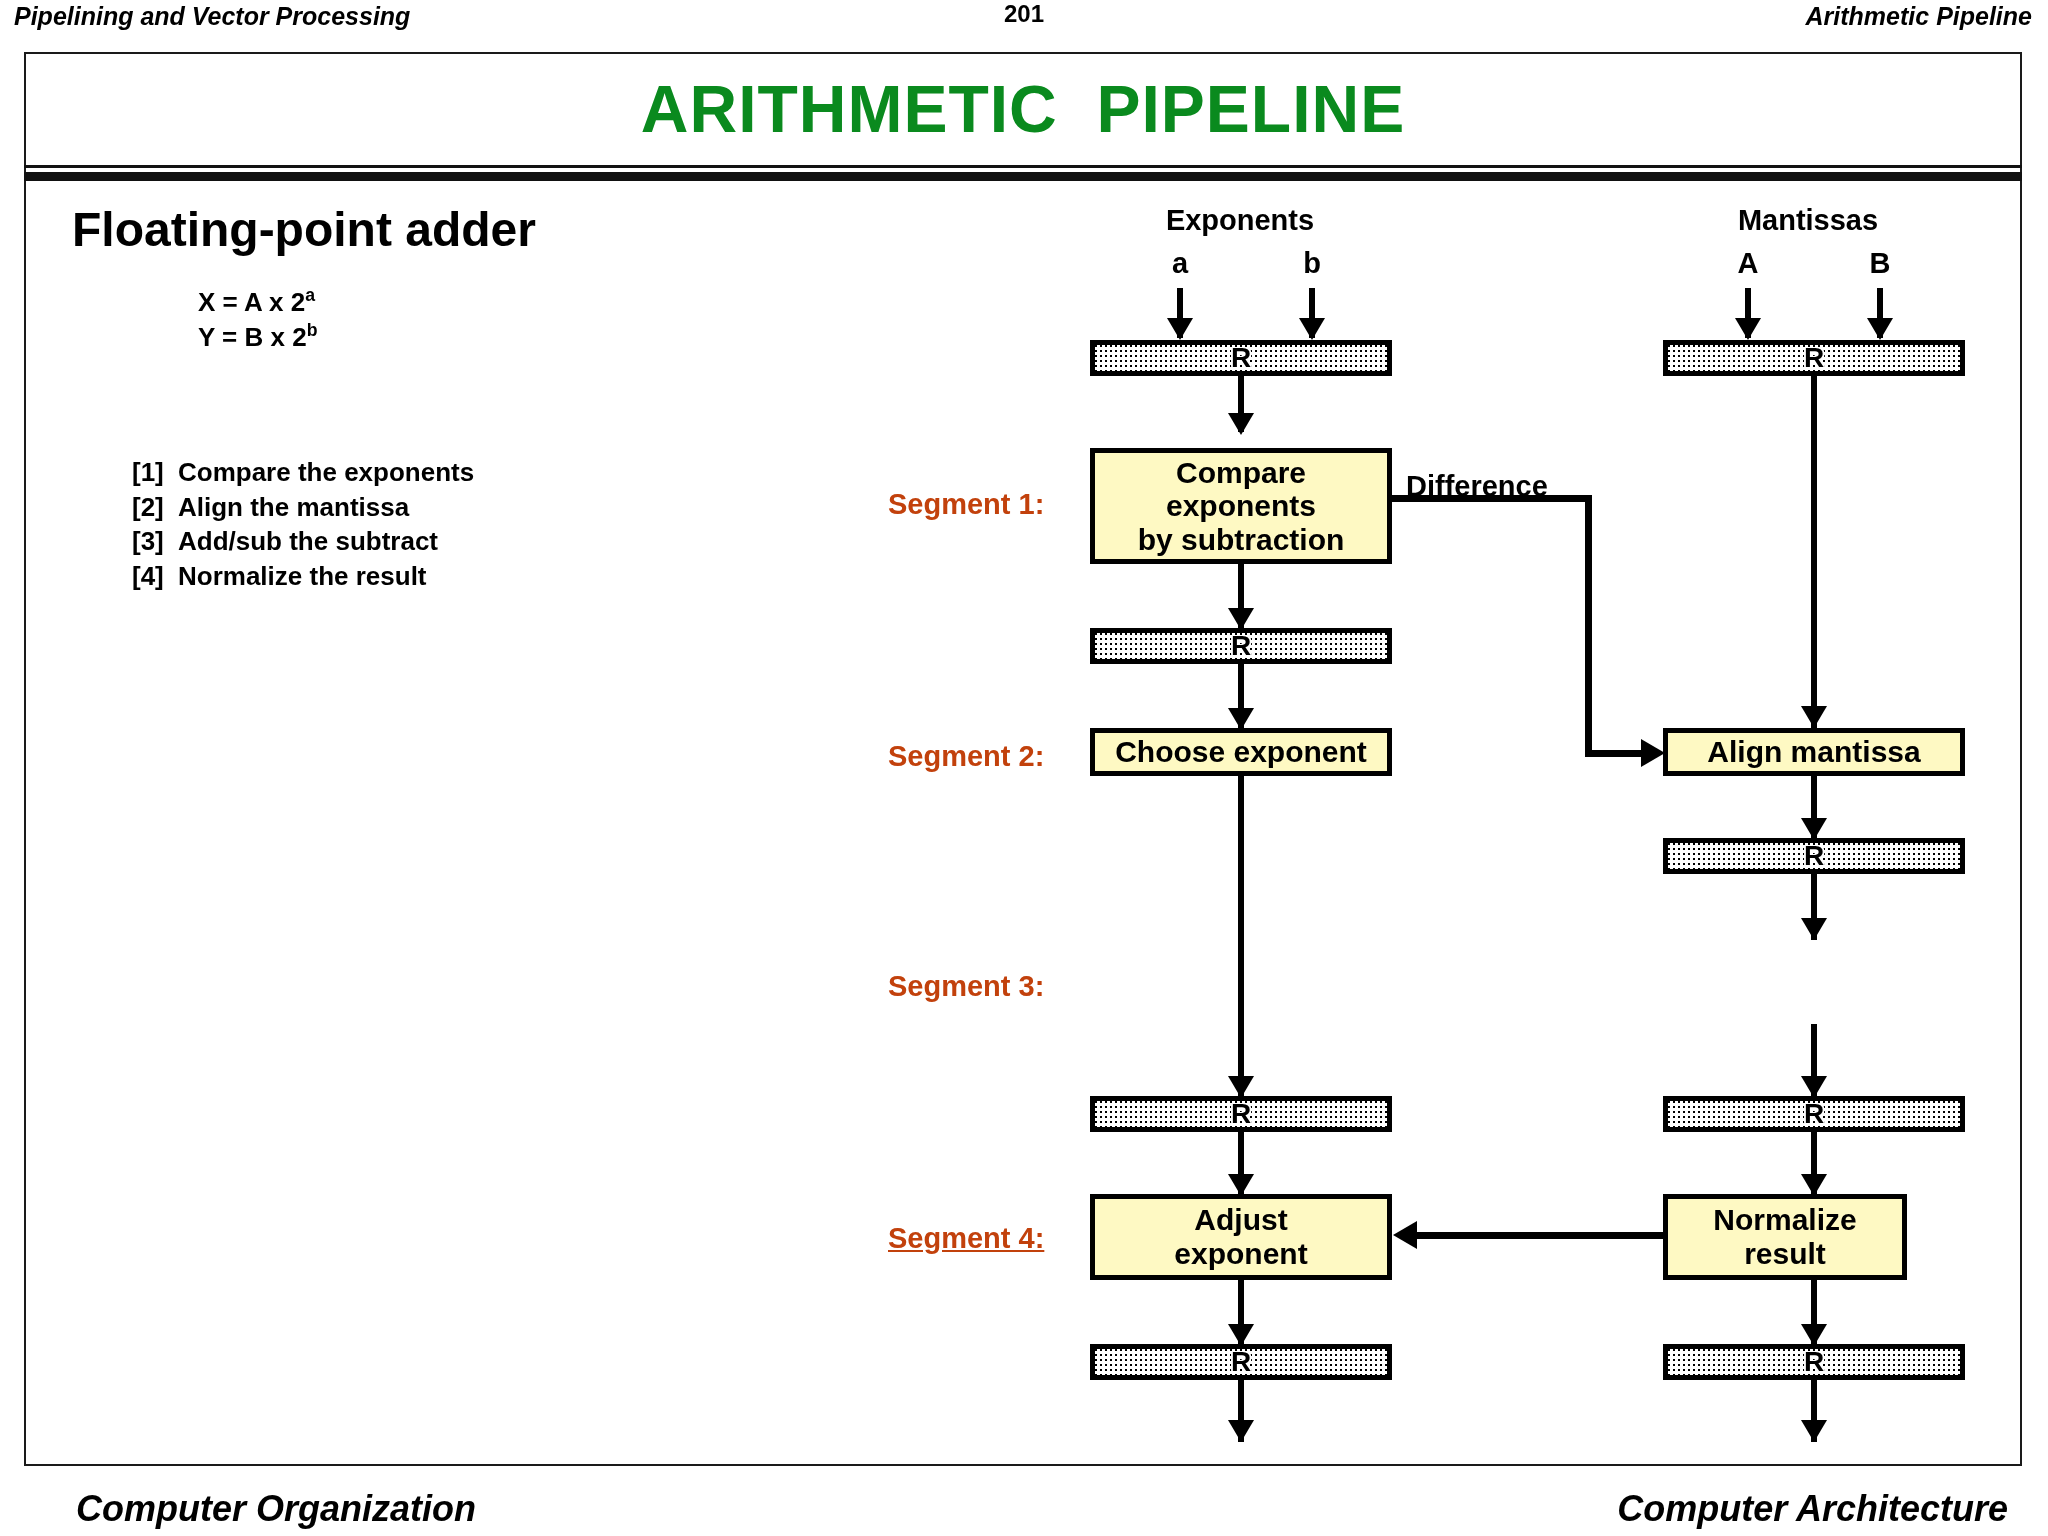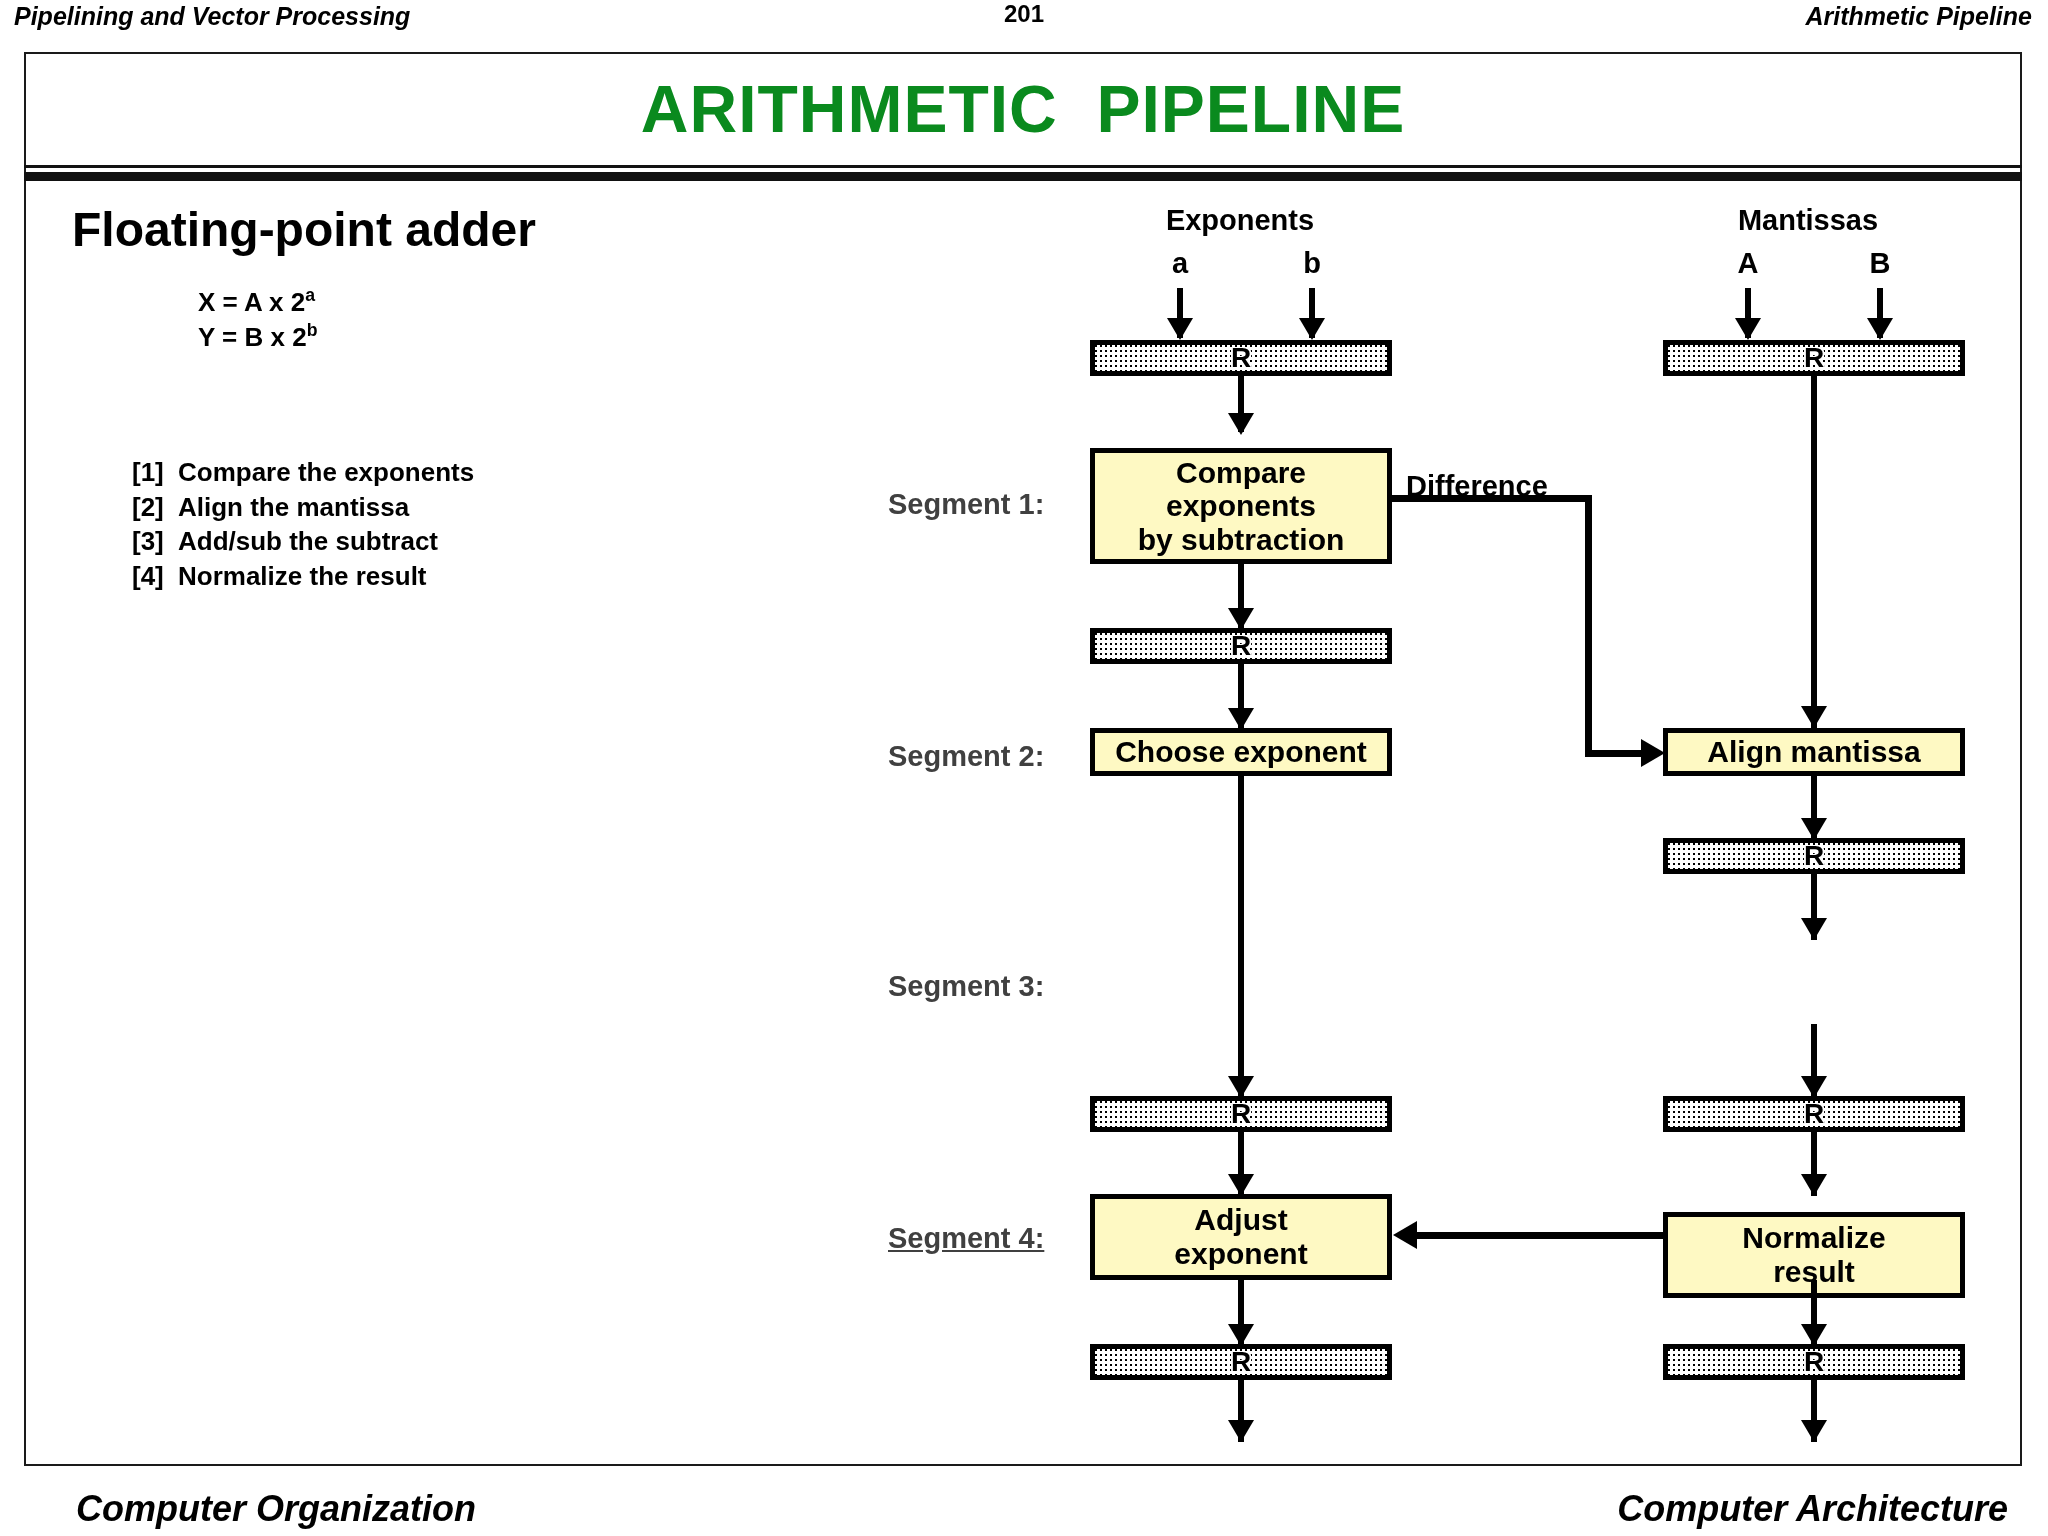--- a/index.html
+++ b/index.html
@@ -141,21 +141,21 @@
     position: absolute;
     font-size: 29px;
     font-weight: bold;
     color: #000;
     transform: translateX(-50%);
   }
   .seg-label {
     position: absolute;
     font-size: 29px;
     font-weight: bold;
-    color: #404040;
+    color: #c2410c;
     white-space: nowrap;
   }
 
   
   .pbox {
     position: absolute;
     box-sizing: border-box;
     border: 5px solid #000;
     background: #fef9c3;
     display: flex;
@@ -367,21 +367,21 @@
   <div class="vline" style="left:1811px; top:1024px; width:6px; height:74px;"></div>
   <div class="arrow-down" style="left:1814px; top:1076px;"></div>
 
   <div class="rbox" style="left:1663px; top:1096px; width:302px; height:36px;">
     <span>R</span>
   </div>
 
   <div class="vline" style="left:1811px; top:1132px; width:6px; height:64px;"></div>
   <div class="arrow-down" style="left:1814px; top:1174px;"></div>
 
-  <div class="pbox" style="left:1663px; top:1194px; width:302px; height:86px;margin-top:18px;">
+  <div class="pbox" style="left:1663px; top:1194px; width:244px; height:86px;">
     <div>
       <div>Normalize</div>
       <div>result</div>
     </div>
   </div>
 
   <div class="hline" style="left:1416px; top:1232px; width:250px; height:7px;"></div>
   <div class="arrow-left" style="left:1393px; top:1221px;"></div>
 
   <div class="vline" style="left:1811px; top:1280px; width:6px; height:66px;"></div>

